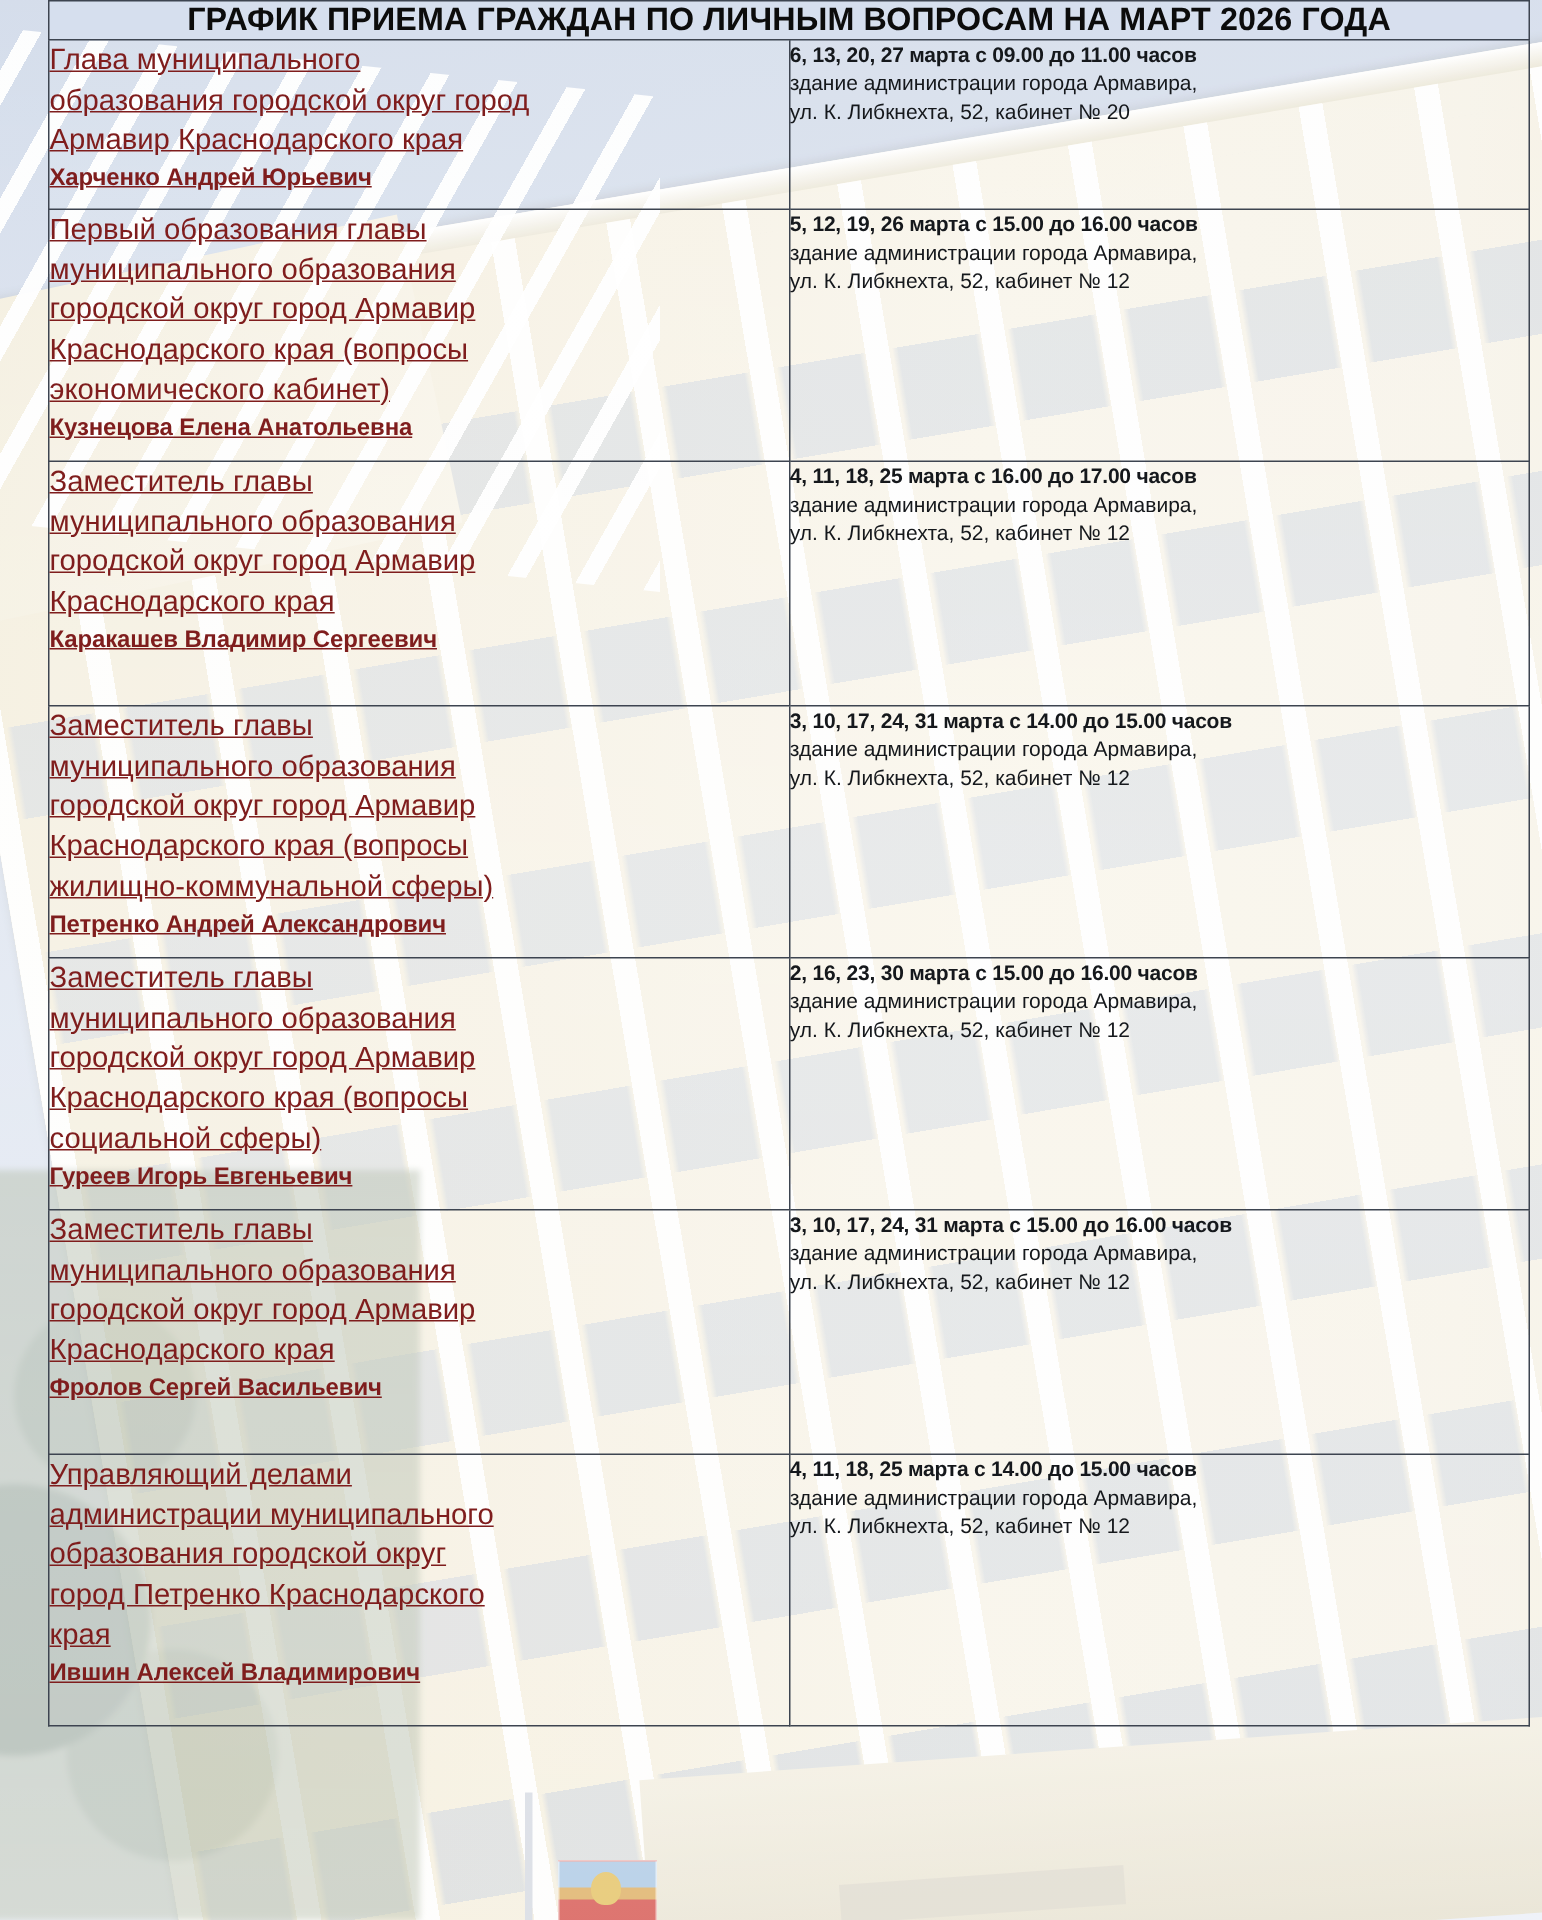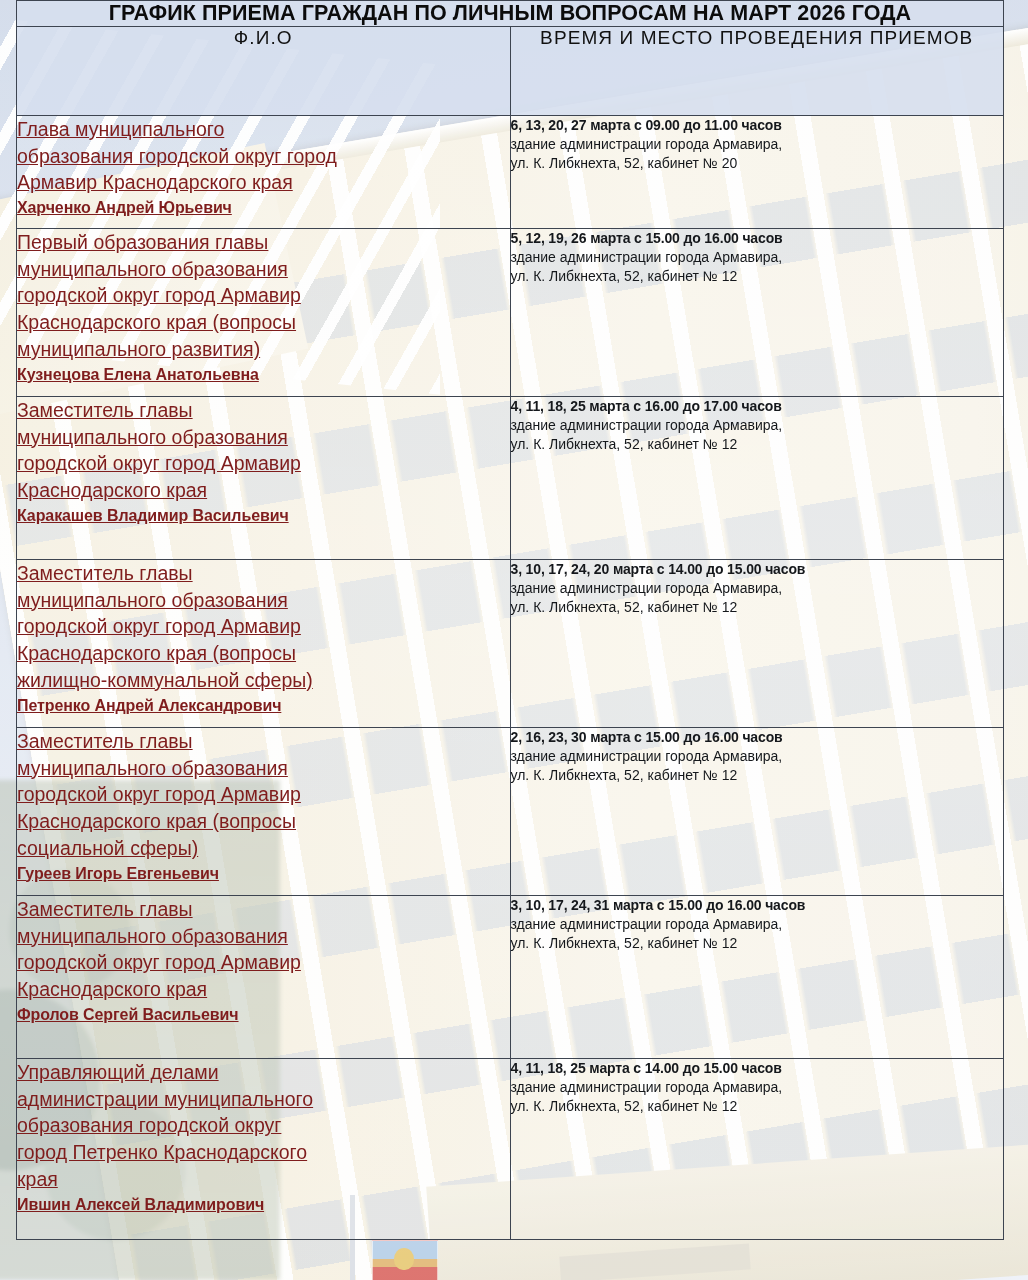--- a/index.html
+++ b/index.html
@@ -166,21 +166,21 @@
   
   .haze {
     position: absolute;
     inset: 0;
     background: linear-gradient(180deg, rgba(255,255,255,.30) 0%, rgba(255,255,255,.42) 45%, rgba(255,255,255,.30) 100%);
   }
 
   
   #sheet {
     position: absolute;
-    left: 16px;
+    left: 32px;
     top: 0px;
     width: 988px;
     z-index: 2;
   }
   table.schedule {
     border-collapse: collapse;
     width: 988px;
     table-layout: fixed;
   }
   table.schedule td, table.schedule th {
@@ -275,24 +275,20 @@
   <div class="emblem-mark"></div>
   <div class="haze"></div>
 </div>
 
 <div id="sheet">
   <table class="schedule">
     <thead>
       <tr>
         <th class="title-cell" colspan="2">ГРАФИК ПРИЕМА ГРАЖДАН ПО ЛИЧНЫМ ВОПРОСАМ НА МАРТ 2026 ГОДА</th>
       </tr>
-      <tr>
-        <th class="head-cell" style="width:424px">Ф.И.О</th>
-        <th class="head-cell">ВРЕМЯ И МЕСТО ПРОВЕДЕНИЯ ПРИЕМОВ</th>
-      </tr>
     </thead>
     <tbody id="tbody">
         <tr class="r0">
           <td class="post">
             <span class="line">Глава муниципального</span>
             <span class="line">образования городской округ город</span>
             <span class="line">Армавир Краснодарского края</span>
             <span class="name">Харченко Андрей Юрьевич</span>
           </td>
           <td class="when">
@@ -300,54 +296,54 @@
             <span class="when-line">здание администрации города Армавира,</span>
             <span class="when-line">ул. К. Либкнехта, 52, кабинет № 20</span>
           </td>
         </tr>
         <tr class="r1">
           <td class="post">
             <span class="line">Первый образования главы</span>
             <span class="line">муниципального образования</span>
             <span class="line">городской округ город Армавир</span>
             <span class="line">Краснодарского края (вопросы</span>
-            <span class="line">муниципального развития)</span>
+            <span class="line">экономического кабинет)</span>
             <span class="name">Кузнецова Елена Анатольевна</span>
           </td>
           <td class="when">
             <span class="when-bold">5, 12, 19, 26 марта с 15.00 до 16.00 часов</span>
             <span class="when-line">здание администрации города Армавира,</span>
             <span class="when-line">ул. К. Либкнехта, 52, кабинет № 12</span>
           </td>
         </tr>
         <tr class="r2">
           <td class="post">
             <span class="line">Заместитель главы</span>
             <span class="line">муниципального образования</span>
             <span class="line">городской округ город Армавир</span>
             <span class="line">Краснодарского края</span>
-            <span class="name">Каракашев Владимир Васильевич</span>
+            <span class="name">Каракашев Владимир Сергеевич</span>
           </td>
           <td class="when">
             <span class="when-bold">4, 11, 18, 25 марта с 16.00 до 17.00 часов</span>
             <span class="when-line">здание администрации города Армавира,</span>
             <span class="when-line">ул. К. Либкнехта, 52, кабинет № 12</span>
           </td>
         </tr>
         <tr class="r3">
           <td class="post">
             <span class="line">Заместитель главы</span>
             <span class="line">муниципального образования</span>
             <span class="line">городской округ город Армавир</span>
             <span class="line">Краснодарского края (вопросы</span>
             <span class="line">жилищно-коммунальной сферы)</span>
             <span class="name">Петренко Андрей Александрович</span>
           </td>
           <td class="when">
-            <span class="when-bold">3, 10, 17, 24, 20 марта с 14.00 до 15.00 часов</span>
+            <span class="when-bold">3, 10, 17, 24, 31 марта с 14.00 до 15.00 часов</span>
             <span class="when-line">здание администрации города Армавира,</span>
             <span class="when-line">ул. К. Либкнехта, 52, кабинет № 12</span>
           </td>
         </tr>
         <tr class="r4">
           <td class="post">
             <span class="line">Заместитель главы</span>
             <span class="line">муниципального образования</span>
             <span class="line">городской округ город Армавир</span>
             <span class="line">Краснодарского края (вопросы</span>

